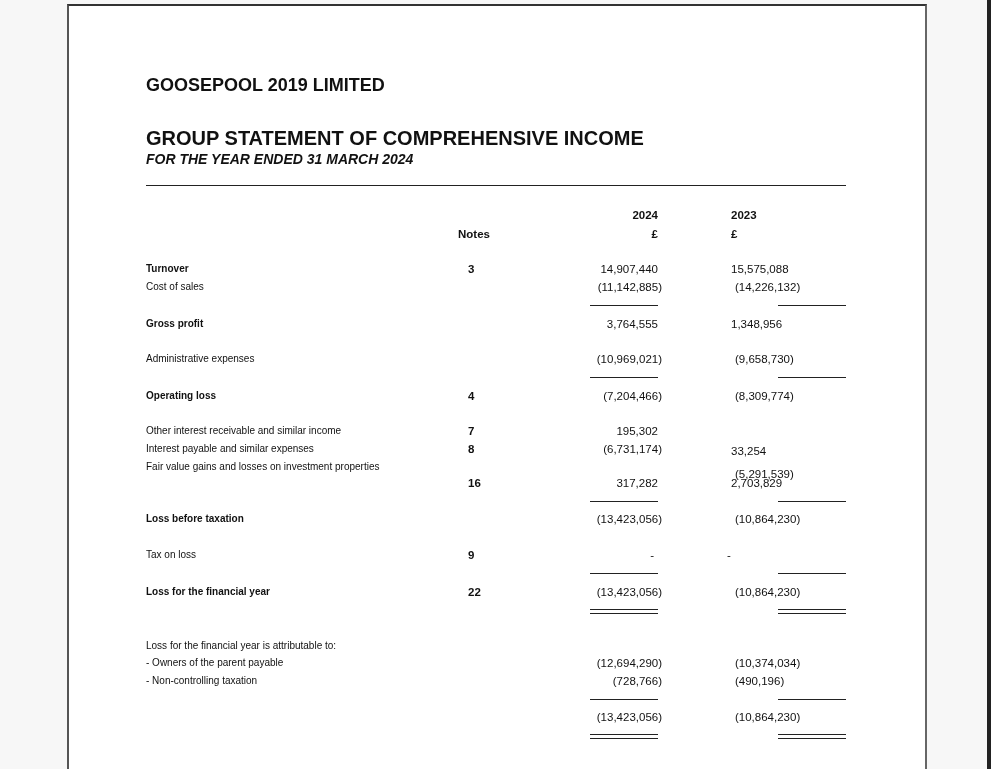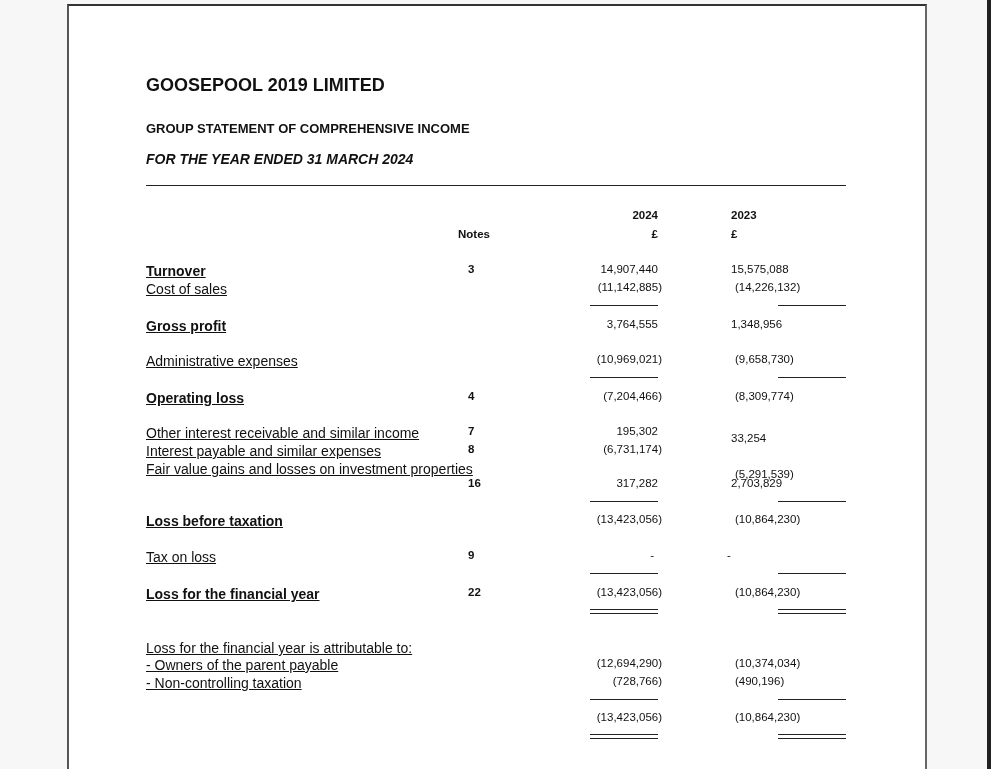--- a/index.html
+++ b/index.html
@@ -15,26 +15,26 @@
     border-top: 2px solid #333;
     border-left: 2px solid #555;
     border-right: 2px solid #666;
     box-sizing: border-box;
   }
   .right-bar {
     position: absolute; left: 987px; top: 0; width: 4px; height: 769px; background: #222;
   }
   .abs { position: absolute; white-space: nowrap; }
   .company { left: 146px; top: 75px; font-size: 18px; font-weight: bold; }
-  .stmt-title { left: 146px; top: 121px; font-size: 13px; font-weight: bold; }
+  .stmt-title { left: 146px; top: 127px; font-size: 20px; font-weight: bold; }
   .period { left: 146px; top: 151px; font-size: 14px; font-weight: bold; font-style: italic; }
   .rule-top { left: 146px; top: 185px; width: 700px; height: 0; border-top: 1.5px solid #222; }
 
   .hdr { font-size: 11.5px; font-weight: bold; }
-  .lbl { left: 146px; font-size: 14px; text-decoration: underline; }
+  .lbl { left: 146px; font-size: 10px; }
   .lbl.b { font-weight: bold; }
   .note { width: 40px; left: 468px; text-align: left; font-size: 11.5px; font-weight: bold; }
   .v24 { width: 120px; left: 538px; text-align: right; font-size: 11.5px; }
   .v23 { width: 120px; left: 731px; text-align: left; font-size: 11.5px; }
   .line24 { left: 590px; width: 68px; height: 0; border-top: 1.5px solid #222; }
   .line23 { left: 778px; width: 68px; height: 0; border-top: 1.5px solid #222; }
   .dbl24 { left: 590px; width: 68px; height: 3px; border-top: 1.5px solid #222; border-bottom: 1.5px solid #222; }
   .dbl23 { left: 778px; width: 68px; height: 3px; border-top: 1.5px solid #222; border-bottom: 1.5px solid #222; }
   .clip-line {
     left: 146px; top: 762px; height: 7px; overflow: hidden; font-size: 11.5px; line-height: 14px; color: #111;
@@ -79,21 +79,21 @@
 <div class="abs line23" style="top:377px;"></div>
 
 <div class="abs lbl b" style="top:390px;">Operating loss</div>
 <div class="abs note" style="top:390px;">4</div>
 <div class="abs v24" style="top:390px; left:542px;">(7,204,466)</div>
 <div class="abs v23" style="top:390px; left:735px;">(8,309,774)</div>
 
 <div class="abs lbl" style="top:425px;">Other interest receivable and similar income</div>
 <div class="abs note" style="top:425px;">7</div>
 <div class="abs v24" style="top:425px;">195,302</div>
-<div class="abs v23" style="top:432px;">33,254</div>
+<div class="abs v23" style="top:445px;">33,254</div>
 
 <div class="abs lbl" style="top:443px;">Interest payable and similar expenses</div>
 <div class="abs note" style="top:443px;">8</div>
 <div class="abs v24" style="top:443px; left:542px;">(6,731,174)</div>
 <div class="abs v23" style="top:443px; left:735px;margin-top:25px;">(5,291,539)</div>
 
 <div class="abs lbl" style="top:461px;">Fair value gains and losses on investment properties</div>
 <div class="abs note" style="top:477px;">16</div>
 <div class="abs v24" style="top:477px;">317,282</div>
 <div class="abs v23" style="top:477px;">2,703,829</div>

